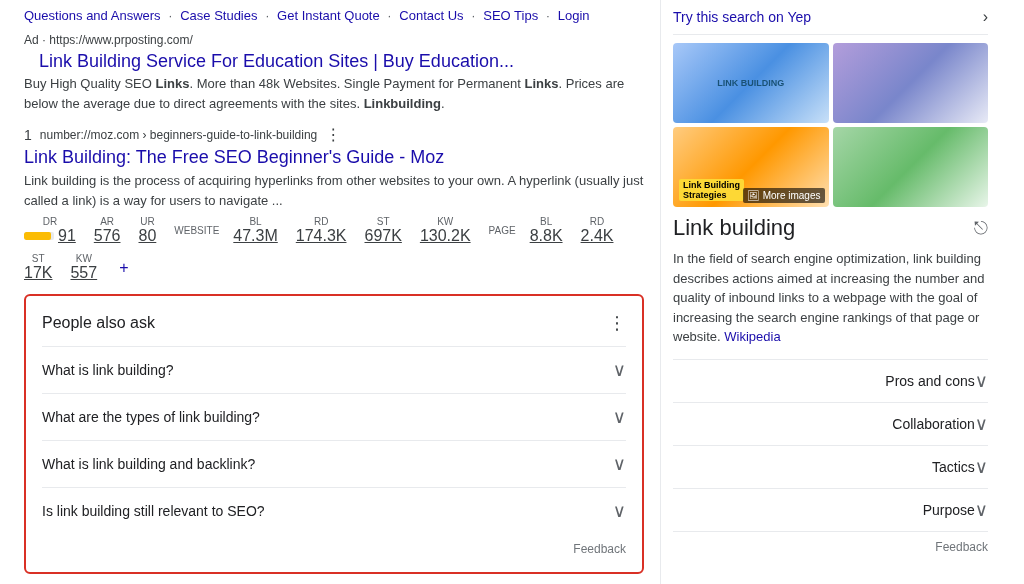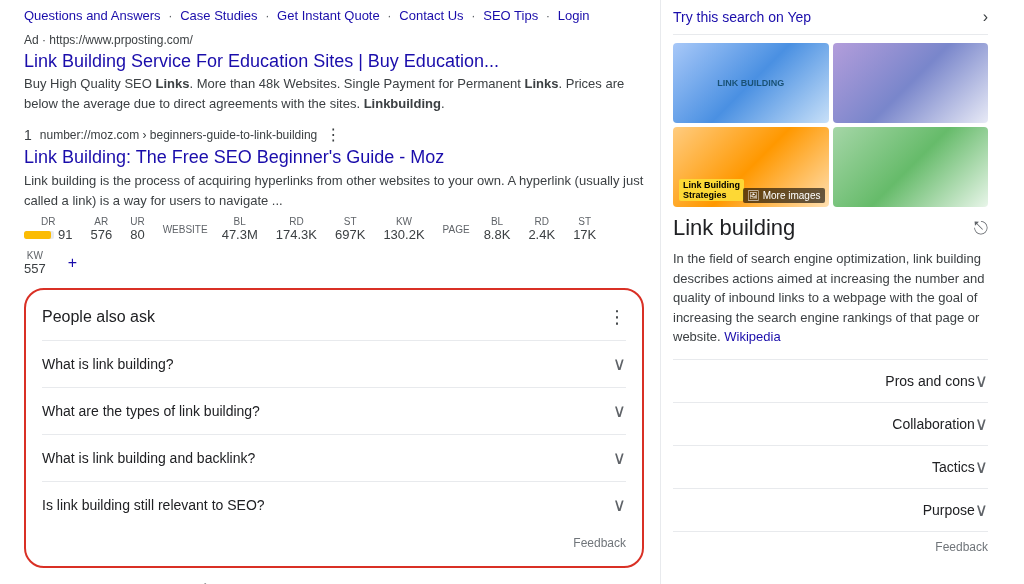--- a/index.html
+++ b/index.html
@@ -37,21 +37,21 @@
 
     
     .ad-label {
       font-size: 12px;
       color: #3c4043;
       margin-bottom: 4px;
     }
     .ad-title {
       font-size: 18px;
       color: #1a0dab;
-      margin: 2px 0;
+      margin: 2px 15px;
       cursor: pointer;
     }
     .ad-desc {
       font-size: 13px;
       color: #3c4043;
       line-height: 1.5;
       margin-bottom: 12px;
     }
     .ad-desc b { font-weight: bold; }
 
@@ -115,21 +115,21 @@
       flex-wrap: wrap;
       gap: 8px;
     }
     .metric-item {
       display: flex;
       flex-direction: column;
       align-items: center;
       margin-right: 10px;
     }
     .metric-label { color: #5f6368; font-size: 10px; }
-    .metric-value { font-size: 13px; font-weight: 500; }
+    .metric-value { font-size: 16px; font-weight: 500; text-decoration: underline; }
     .metric-dr-bar {
       display: flex;
       align-items: center;
       gap: 4px;
     }
     .dr-bar-outer {
       width: 30px;
       height: 8px;
       background: #e8eaed;
       border-radius: 2px;
@@ -143,21 +143,21 @@
     .metrics-plus {
       color: #1a0dab;
       cursor: pointer;
       font-size: 16px;
       margin-left: 4px;
     }
 
     
     .paa-box {
       border: 2px solid #d93025;
-      border-radius: 20px;
+      border-radius: 6px;
       padding: 16px;
       margin: 12px 0;
     }
     .paa-header {
       display: flex;
       align-items: center;
       justify-content: space-between;
       margin-bottom: 12px;
     }
     .paa-title {

